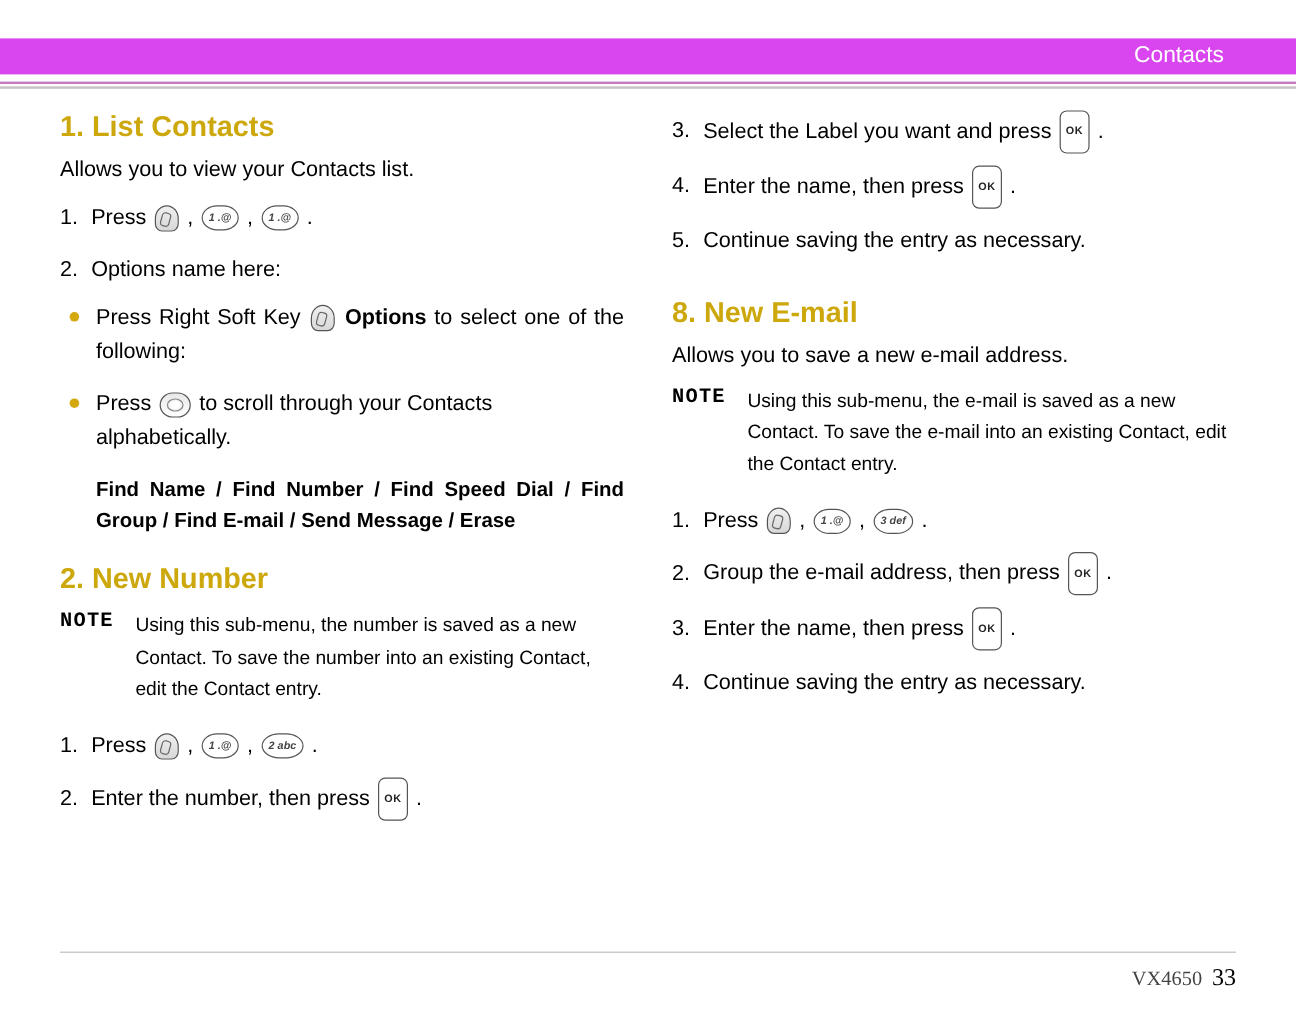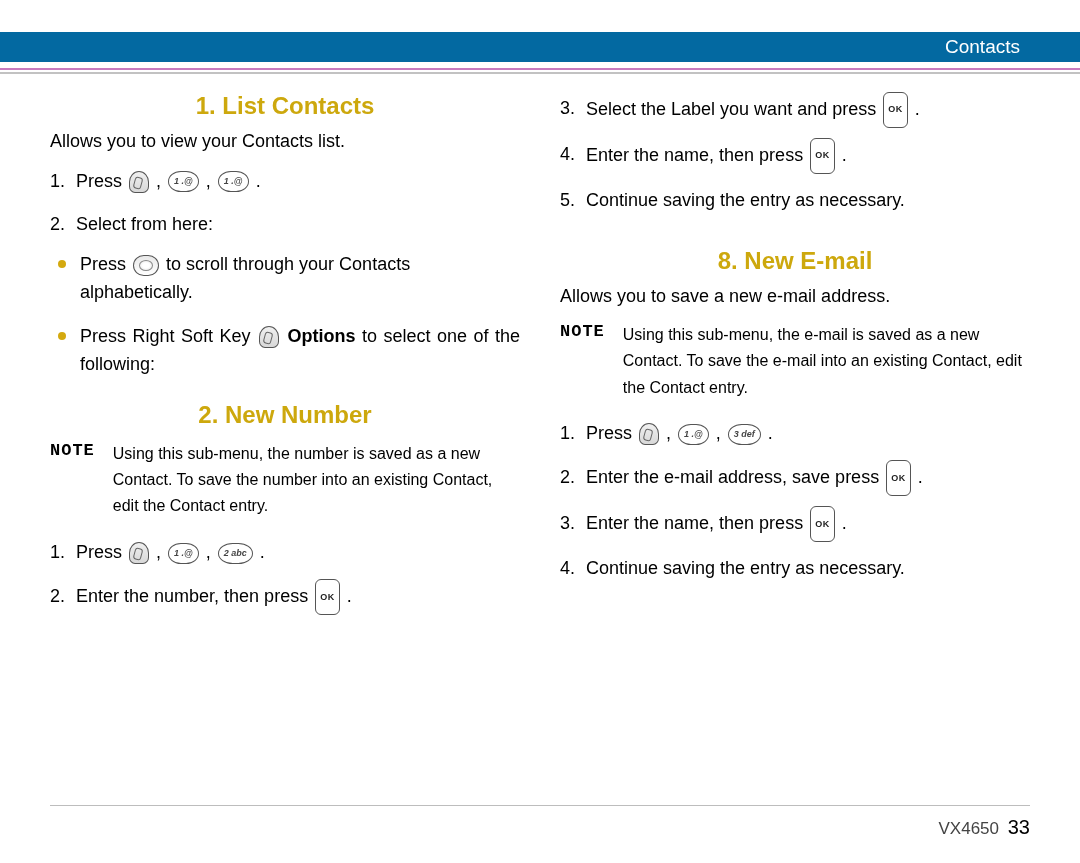--- a/index.html
+++ b/index.html
@@ -7,21 +7,21 @@
     width: 1080px;
     height: 863px;
     font-family: Arial, Helvetica, sans-serif;
     background: #fff;
     color: #000;
     position: relative;
   }
   .top-spacer { height: 32px; }
   .header-band {
     height: 30px;
-    background: #0369a1;
+    background: #d946ef;
     display: flex;
     align-items: center;
     justify-content: flex-end;
     padding-right: 60px;
     color: #fff;
     font-size: 19px;
   }
   .thin-line-purple {
     height: 2px;
     background: #c67bbf;
@@ -36,21 +36,20 @@
     display: flex;
     padding: 18px 50px 0 50px;
     gap: 40px;
   }
   .col { flex: 1; }
   .h1 {
     color: #cda80d;
     font-size: 24px;
     font-weight: bold;
     margin-bottom: 8px;
-    text-align: center;
   }
   .intro {
     font-size: 18px;
     margin-bottom: 10px;
     line-height: 1.5;
   }
   .step {
     font-size: 18px;
     margin-bottom: 10px;
     line-height: 1.85;
@@ -171,23 +170,24 @@
     content: "";
     position: absolute;
     left: 4px; top: 5px;
     width: 6px; height: 10px;
     border: 1.2px solid #666;
     border-radius: 3px;
     transform: rotate(15deg);
   }
   .footer {
     position: absolute;
-    bottom: 24px;
+    bottom: 36px;
     left: 50px;
     right: 50px;
+    font-family: Liberation Serif, serif;
   }
   .footer-line {
     height: 1px;
     background: #bdbdbd;
     margin-bottom: 10px;
   }
   .footer-text {
     text-align: right;
     font-size: 17px;
     color: #444;
@@ -217,36 +217,37 @@
       <span class="step-body">
         <span>Press </span>
         <span class="icon-soft"></span><span> , </span>
         <span class="icon-oval">1 .@</span><span> , </span>
         <span class="icon-oval">1 .@</span><span> .</span>
       </span>
     </div>
 
     <div class="step">
       <span class="step-num">2.</span>
-      <span class="step-body">Select from here:</span>
-    </div>
-
-    <div class="bullet-row">
-      <span>Press </span>
-      <span class="icon-nav-arc"></span>
-      <span> to scroll through your Contacts alphabetically.</span>
+      <span class="step-body">Options name here:</span>
     </div>
 
     <div class="bullet-row" style="text-align:justify">
       <span>Press Right Soft Key </span>
       <span class="icon-soft"></span>
       <b> Options</b>
       <span> to select one of the following:</span>
     </div>
 
+    <div class="bullet-row">
+      <span>Press </span>
+      <span class="icon-nav-arc"></span>
+      <span> to scroll through your Contacts alphabetically.</span>
+    </div>
+
+    <div class="sub-bold">Find Name / Find Number / Find Speed Dial / Find Group / Find E-mail / Send Message / Erase</div>
 
 
     <div class="h1" style="margin-top:22px">2. New Number</div>
 
     <div class="note-row">
       <div class="note-label">NOTE</div>
       <div class="note-text">Using this sub-menu, the number is saved as a new Contact. To save the number into an existing Contact, edit the Contact entry.</div>
     </div>
 
     <div class="step">
@@ -306,21 +307,21 @@
         <span>Press </span>
         <span class="icon-soft"></span><span> , </span>
         <span class="icon-oval">1 .@</span><span> , </span>
         <span class="icon-oval">3 def</span><span> .</span>
       </span>
     </div>
 
     <div class="step">
       <span class="step-num">2.</span>
       <span class="step-body">
-        <span>Enter the e-mail address, save press </span>
+        <span>Group the e-mail address, then press </span>
         <span class="icon-ok">OK</span><span> .</span>
       </span>
     </div>
 
     <div class="step">
       <span class="step-num">3.</span>
       <span class="step-body">
         <span>Enter the name, then press </span>
         <span class="icon-ok">OK</span><span> .</span>
       </span>

